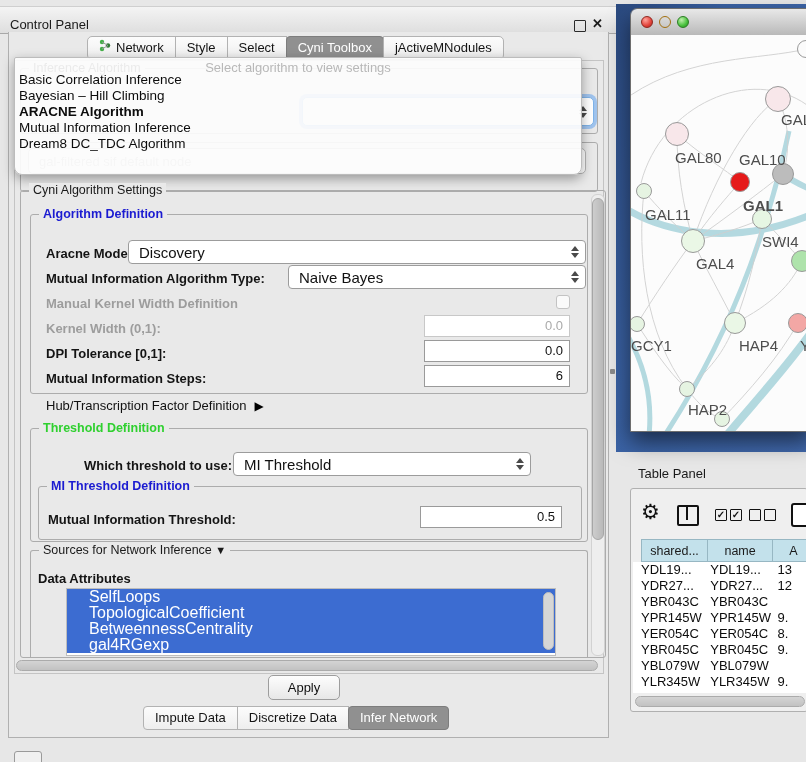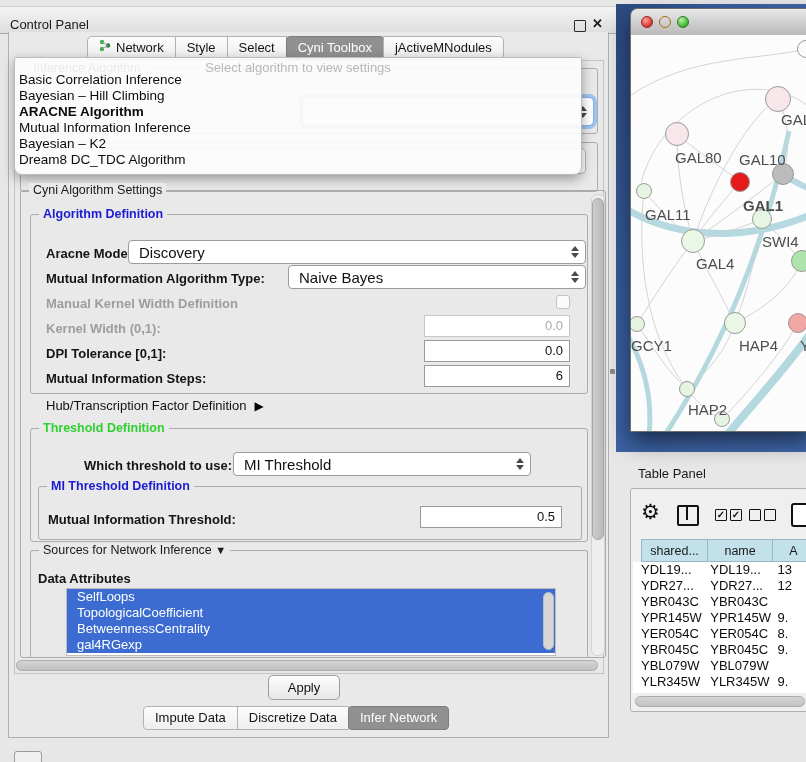--- a/index.html
+++ b/index.html
@@ -66,21 +66,21 @@
   
   .vtrack{position:absolute;background:#eeeeee;border:1px solid #d2d2d2;border-radius:6px;}
   .vthumb{position:absolute;background:linear-gradient(to right,#cdcdcd,#b9b9b9);border:1px solid #a6a6a6;border-radius:6px;}
   .hpill{position:absolute;background:linear-gradient(#d4d4d4,#c2c2c2);border:1px solid #ababab;border-radius:6px;}
   
   #hub-row{left:46px;top:398px;font-size:13px;color:#111;display:flex;align-items:center;gap:8px;}
   #hub-arrow{font-size:12px;color:#000;}
   
   #attr-list{left:66px;top:588px;width:490px;height:68px;background:#ffffff;border:1px solid #bdbdbd;
     overflow:hidden;box-sizing:border-box;}
-  .attr-item{height:16px;line-height:16px;font-size:13px;padding-left:10px;color:#fff;background:#3c6cd1;white-space:nowrap;}
+  .attr-item{height:16px;line-height:16px;font-size:16px;padding-left:22px;color:#fff;background:#3c6cd1;white-space:nowrap;}
   
   #apply-btn{left:268px;top:675px;width:70px;height:23px;background:linear-gradient(#fdfdfd,#e7e7e7);
     border:1px solid #9d9d9d;border-radius:5px;font-size:13px;color:#111;
     display:flex;align-items:center;justify-content:center;}
   #splitter-dot{left:610px;top:369px;width:5px;height:5px;background:#8a8a8a;border-radius:1px;}
   
   #desktop{left:616px;top:4px;width:190px;height:448px;
     background:linear-gradient(105deg,#2b4a80 0%,#3a62a4 35%,#4169ad 100%);}
   #netwin{left:630px;top:8px;width:182px;height:424px;border-radius:7px 0 0 0;overflow:hidden;
     box-shadow:0 10px 22px rgba(0,0,0,0.55);border:1px solid #6e6e6e;box-sizing:border-box;}
@@ -168,21 +168,20 @@
 <div class="g" style="left:20px;top:142px;width:576px;height:48px;"></div>
 <div class="abs" id="bg-combo-table">gal-filtered sif default node</div>
 
 <div class="abs" id="algo-popup">
   <div class="abs" id="algo-placeholder">Select algorithm to view settings</div>
   <div class="abs" id="algo-list">
       <div class="algo-item">Basic Correlation Inference</div>
       <div class="algo-item">Bayesian – Hill Climbing</div>
       <div class="algo-item sel">ARACNE Algorithm</div>
       <div class="algo-item">Mutual Information Inference</div>
-      <div class="algo-item">Bayesian – K2</div>
       <div class="algo-item">Dream8 DC_TDC Algorithm</div>
     </div>
 </div>
 
 <div class="g" style="left:20px;top:190px;width:584px;height:466px;">
   <span class="legend" style="left:8px;">Cyni Algorithm Settings</span>
 </div>
 <div class="vtrack" style="left:591px;top:194px;width:12px;height:460px;">
   <div class="vthumb" style="left:0px;top:3px;width:10px;height:340px;"></div>
 </div>

